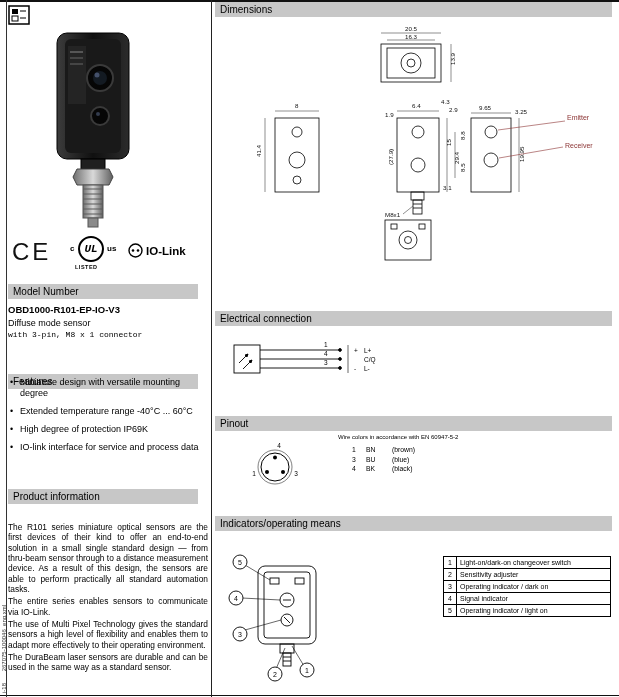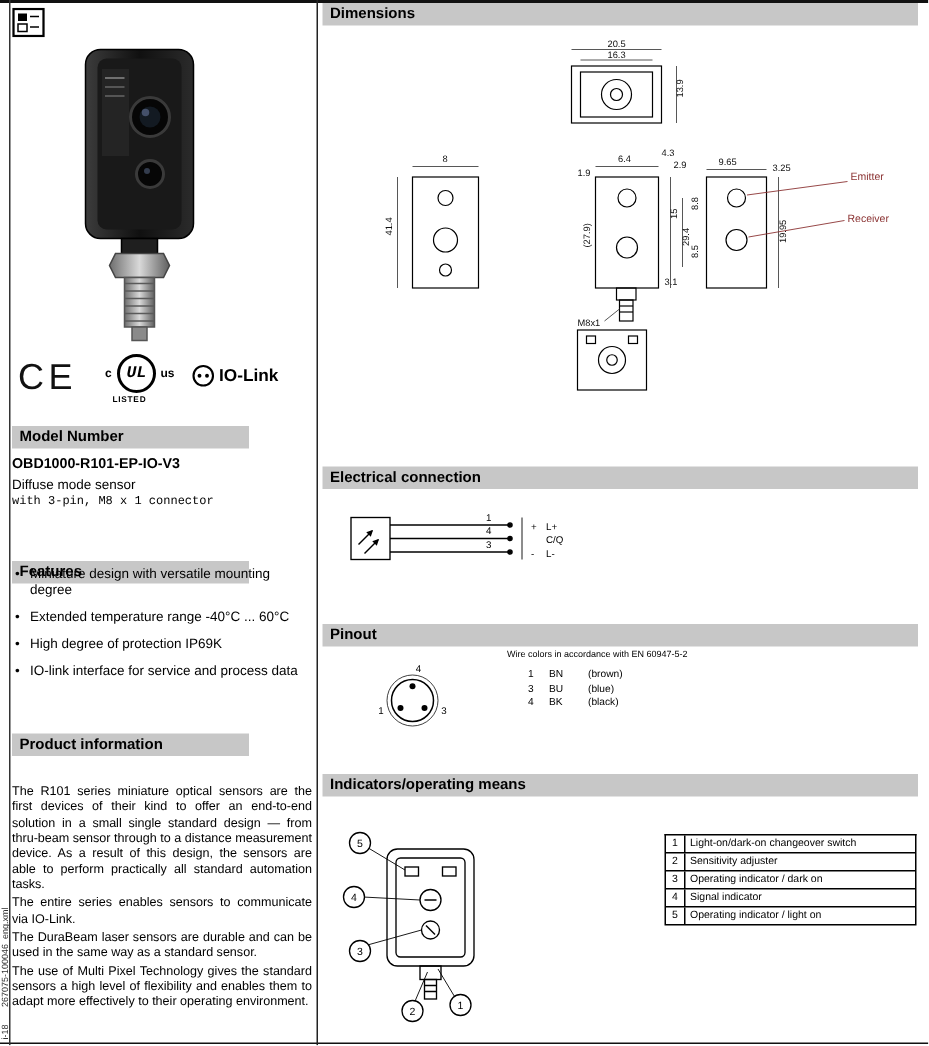--- a/index.html
+++ b/index.html
@@ -5,23 +5,23 @@
   * { margin:0; padding:0; box-sizing:border-box; }
   html,body { background:#fff; }
   body { font-family:"Liberation Sans", sans-serif; color:#000; }
   .page { position:relative; width:619px; height:697px; background:#fff; overflow:hidden; }
 
   .topline   { position:absolute; left:0; top:0; width:619px; height:2px; background:#111; }
   .bottomline{ position:absolute; left:0; top:695px; width:619px; height:1px; background:#111; }
   .leftline  { position:absolute; left:6px; top:0; width:1px; height:697px; background:#333; }
   .divider   { position:absolute; left:211px; top:0; width:1px; height:697px; background:#222; }
 
-  .sec-bar { position:absolute; background:var(--header-bar,#c7c7c7); font-weight:bold;
+  .sec-bar { position:absolute; background:var(--header-bar,#c7c7c7); font-weight:normal;
              font-size:10px; line-height:15px; height:15px; padding-left:5px; }
-  .bar-left  { left:8px;   width:158px; }
+  .bar-left  { left:8px;   width:190px; }
   .bar-right { left:215px; width:397px; }
 
   .side-rotated { position:absolute; left:1px; top:693px; transform-origin:0 0;
                   transform:rotate(-90deg); white-space:nowrap; font-size:6px; color:#333; }
   .side-rotated span { margin-right:10px; }
 
   .logo-box { position:absolute; left:8px; top:5px; }
 
   .photo { position:absolute; left:36px; top:26px; }
 
@@ -159,22 +159,22 @@
     <div class="feat-item">Miniature design with versatile mounting degree</div>
     <div class="feat-item">Extended temperature range -40°C ... 60°C</div>
     <div class="feat-item">High degree of protection IP69K</div>
     <div class="feat-item">IO-link interface for service and process data</div>
   </div>
 
   <div class="sec-bar bar-left" style="top:489px;">Product information</div>
   <div class="pinfo">
     <p>The R101 series miniature optical sensors are the first devices of their kind to offer an end-to-end solution in a small single standard design — from thru-beam sensor through to a distance measurement device. As a result of this design, the sensors are able to perform practically all standard automation tasks.</p>
     <p>The entire series enables sensors to communicate via IO-Link.</p>
+    <p>The use of Multi Pixel Technology gives the standard sensors a high level of flexibility and enables them to adapt more effectively to their operating environment.</p>
     <p>The DuraBeam laser sensors are durable and can be used in the same way as a standard sensor.</p>
-    <p>The use of Multi Pixel Technology gives the standard sensors a high level of flexibility and enables them to adapt more effectively to their operating environment.</p>
   </div>
 
   <div class="sec-bar bar-right" style="top:2px;">Dimensions</div>
   <div class="dims-svg">
     <svg width="397" height="288" viewBox="0 0 397 288">
       <g fill="none" stroke="#000" stroke-width="0.8">
 
         <rect x="166" y="24" width="60" height="38"></rect>
         <rect x="172" y="28" width="48" height="30"></rect>
         <circle cx="196" cy="43" r="10"></circle>

